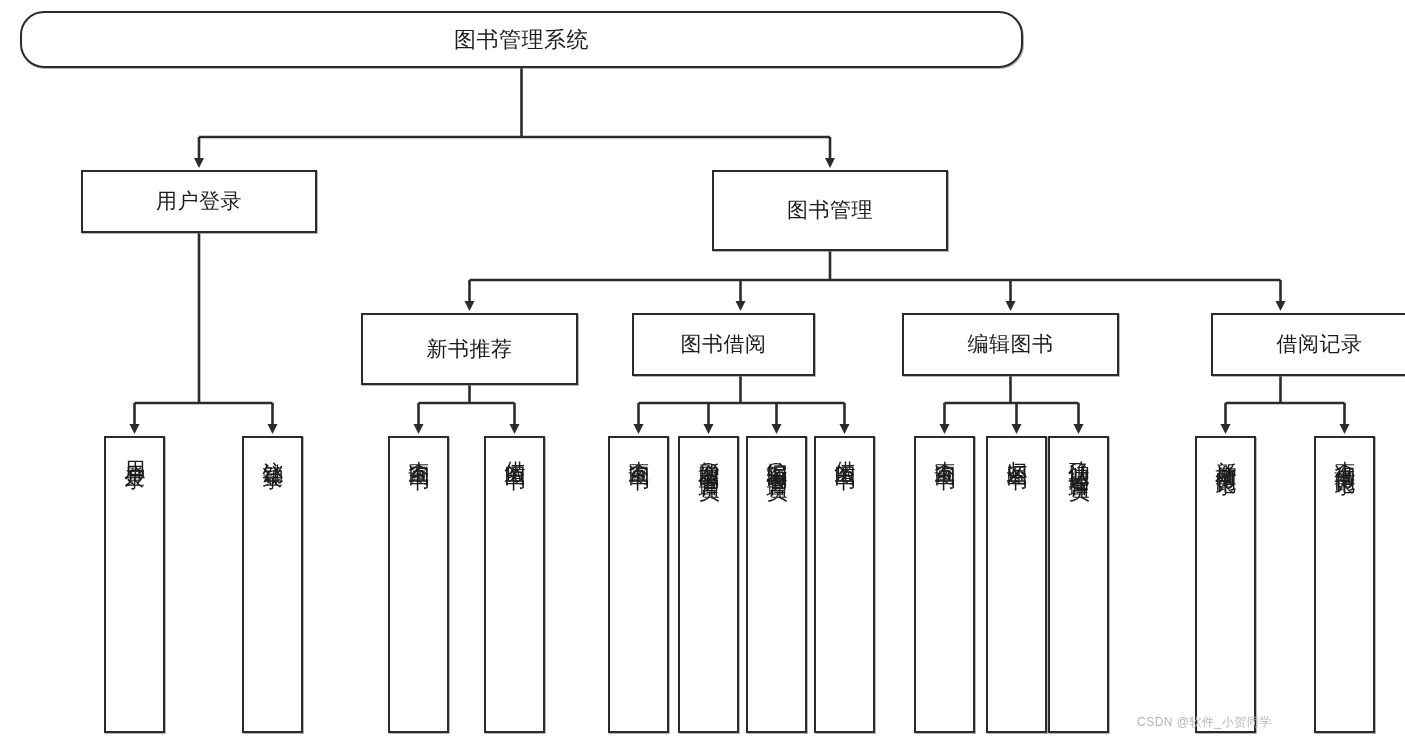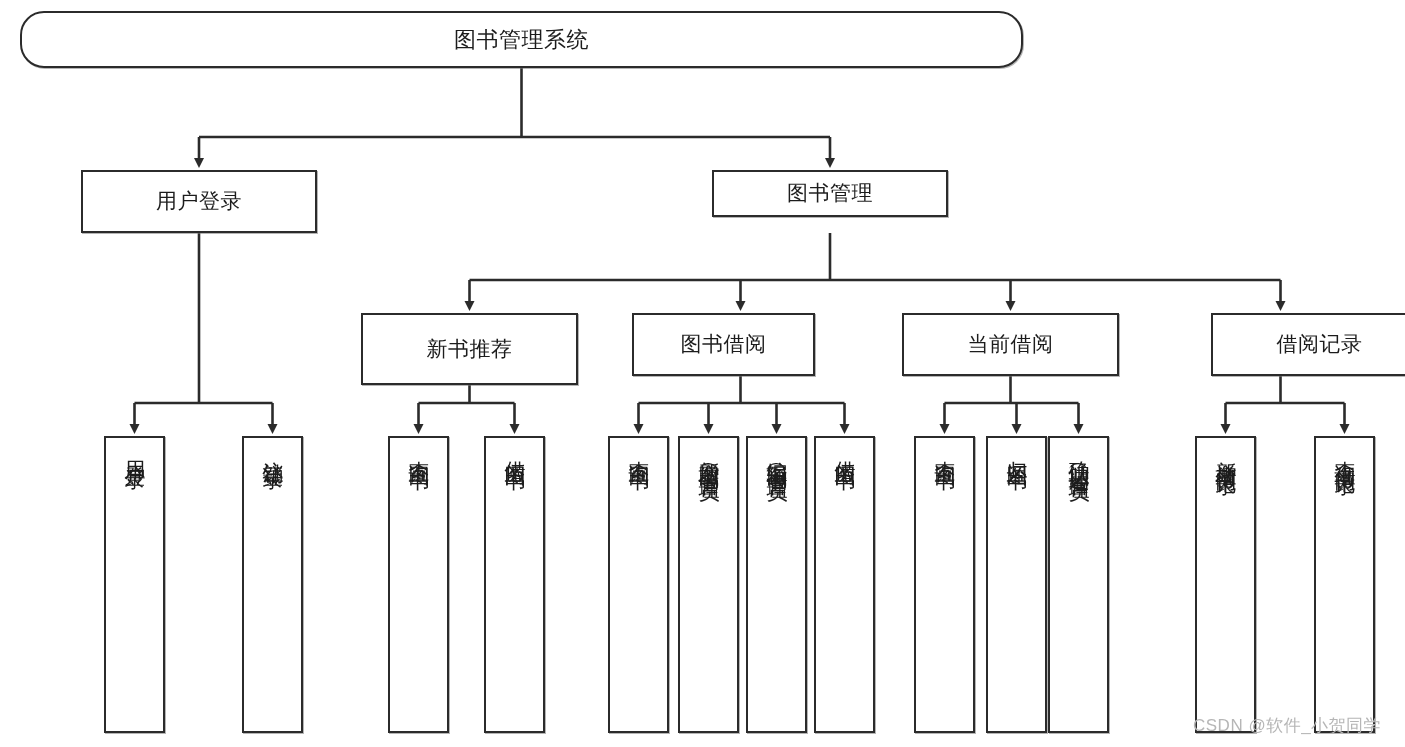--- a/index.html
+++ b/index.html
@@ -53,23 +53,23 @@
   .node.vertical .node-label {
     writing-mode: vertical-rl;
     text-orientation: upright;
     font-size: 21px;
     letter-spacing: 3px;
     margin: 0 auto;
   }
   .node.root .node-label { font-size: 22px; }
   .watermark {
     position: absolute;
-    left: 1193px;
+    left: 1137px;
     top: 714px;
-    font-size: 17px;
+    font-size: 12px;
     color: #b6b6b6;
     letter-spacing: 0.5px;
     white-space: nowrap;
     user-select: none;
     text-align: center;
   }
 </style>
 </head>
 <body>
 
@@ -118,31 +118,31 @@
       </g>
   </svg>
 
   <div id="nodes-layer">
       <div class="node horizontal root" style="left: 20px; top: 11px; width: 1003px; height: 57px; border-radius: 24px;">
         <span class="node-label">图书管理系统</span>
       </div>
       <div class="node horizontal" style="left: 81px; top: 170px; width: 236px; height: 63px;">
         <span class="node-label">用户登录</span>
       </div>
-      <div class="node horizontal" style="left: 712px; top: 170px; width: 236px; height: 47px;">
+      <div class="node horizontal" style="left: 712px; top: 170px; width: 236px; height: 81px;">
         <span class="node-label">图书管理</span>
       </div>
       <div class="node horizontal" style="left: 361px; top: 313px; width: 217px; height: 72px;">
         <span class="node-label">新书推荐</span>
       </div>
       <div class="node horizontal" style="left: 632px; top: 313px; width: 183px; height: 63px;">
         <span class="node-label">图书借阅</span>
       </div>
       <div class="node horizontal" style="left: 902px; top: 313px; width: 217px; height: 63px;">
-        <span class="node-label">当前借阅</span>
+        <span class="node-label">编辑图书</span>
       </div>
       <div class="node horizontal" style="left: 1172px; top: 313px; width: 217px; height: 63px; margin-left: 39px;">
         <span class="node-label">借阅记录</span>
       </div>
       <div class="node vertical" style="left: 104px; top: 436px; width: 61px; height: 297px;">
         <span class="node-label">用户登录</span>
       </div>
       <div class="node vertical" style="left: 242px; top: 436px; width: 61px; height: 297px;">
         <span class="node-label">注销登录</span>
       </div>

